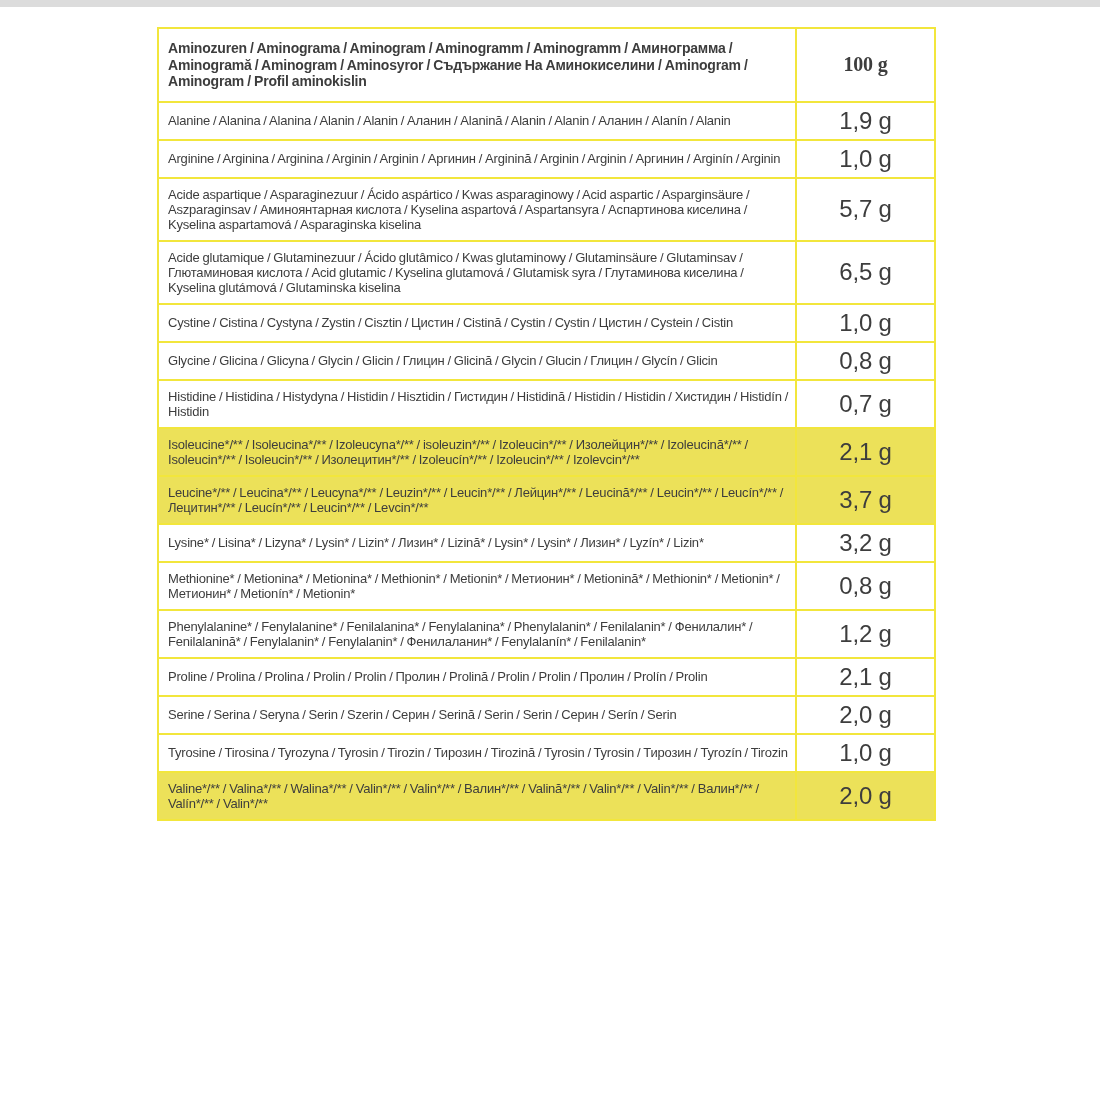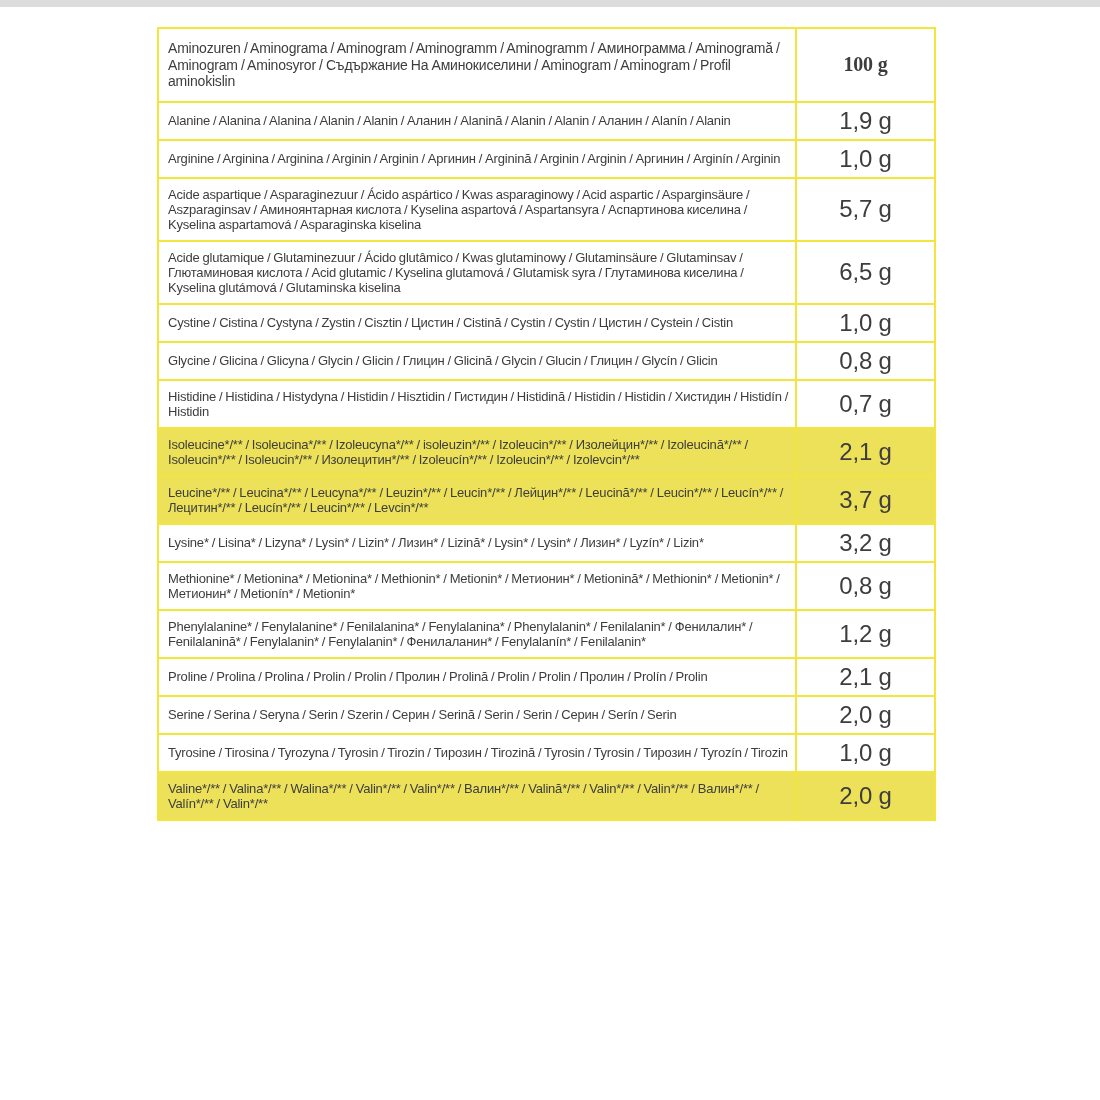--- a/index.html
+++ b/index.html
@@ -49,21 +49,21 @@
     word-spacing: -0.5px;
   }
   .value-cell {
     text-align: center;
     font-size: 24px;
     letter-spacing: -0.2px;
     padding: 4px 2px;
     white-space: nowrap;
   }
   th.name-cell {
-    font-weight: normal;
+    font-weight: bold;
     font-size: 14px;
     line-height: 16.5px;
     color: #333333;
     padding: 11px 6px 11px 9px;
   }
   th.value-cell {
     font-weight: bold;
     font-size: 20px;
     color: #222222;
     font-family: Liberation Serif, serif;

